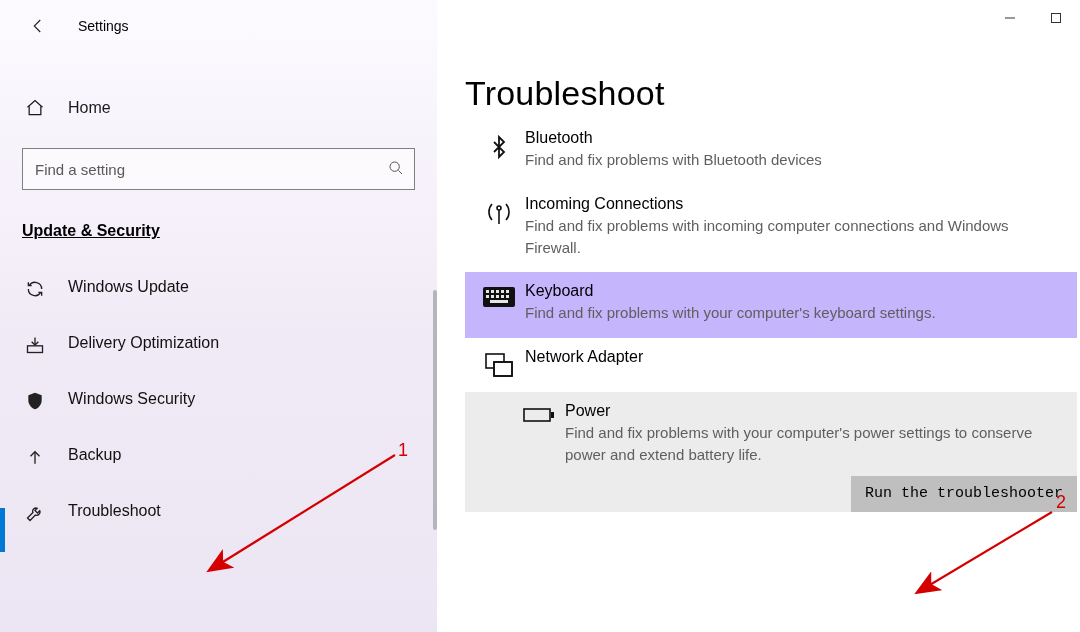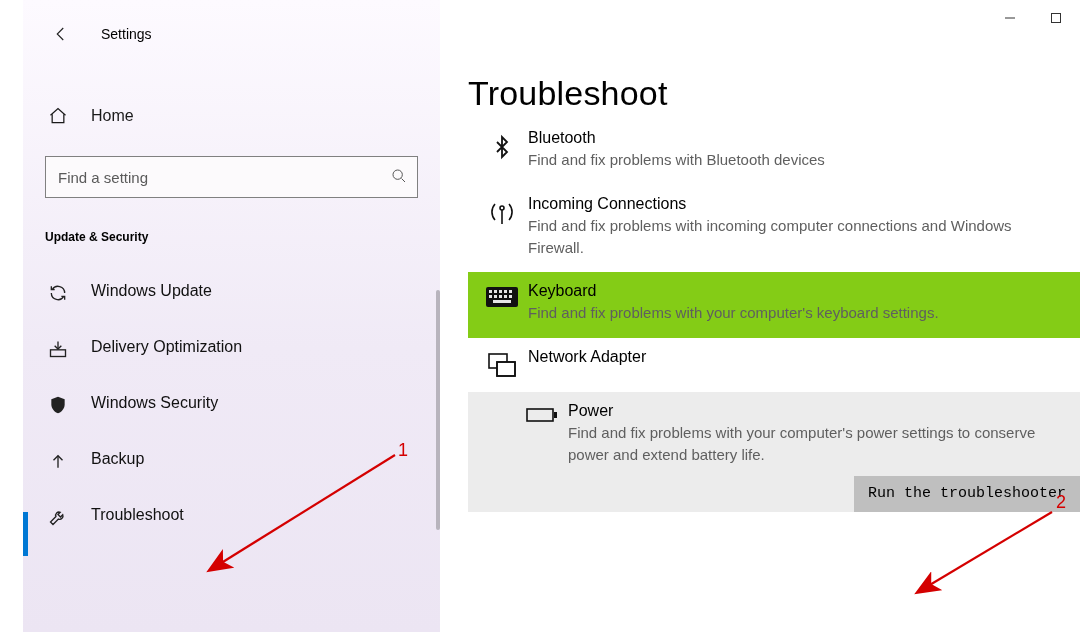--- a/index.html
+++ b/index.html
@@ -17,22 +17,21 @@
     display: flex;
     width: 1080px; height: 632px;
     position: relative;
   }
   
   .sidebar {
     width: 437px;
     height: 100%;
     position: relative;
     background: linear-gradient(180deg, #fdfaff 0%, #f0eaf6 55%, #ece5f3 100%);
-    padding-top: 14px;
-    margin-left: 23px;
+    padding-top: 6px;
   }
   .titlebar {
     display: flex;
     align-items: center;
     height: 40px;
     padding-left: 20px;
   }
   .back-btn {
     width: 36px; height: 36px;
     display: flex; align-items: center; justify-content: center;
@@ -73,24 +72,25 @@
     border: none;
     background: transparent;
     font: inherit;
     font-size: 15px;
     color: #555;
     outline: none;
   }
   .search input::placeholder { color: #5a5a5a; }
   .search .mag { color:#555; }
   .category {
-    font-size: 12px;
+    font-size: 16px;
     font-weight: 600;
     margin: 32px 0 0 22px;
     color: #000;
+    text-decoration: underline;
   }
   .nav {
     margin-top: 38px;
     position: relative;
   }
   .nav-item {
     display: flex;
     align-items: flex-start;
     height: 56px;
     padding-left: 24px;
@@ -151,21 +151,21 @@
   }
   .troubleshoot-list {
     margin-top: 6px;
     width: 612px;
   }
   .ts-item {
     display: flex;
     padding: 10px 14px 14px 8px;
     cursor: default;
   }
-  .ts-item.sel { background: #84cc16; }
+  .ts-item.sel { background: #c4b5fd; }
   .ts-item.sel.light { background: #ececec; padding-left: 48px; }
   .ts-icon {
     width: 52px;
     display: flex;
     justify-content: center;
     padding-top: 4px;
     color: #111;
   }
   .ts-text { flex: 1; }
   .ts-title {

